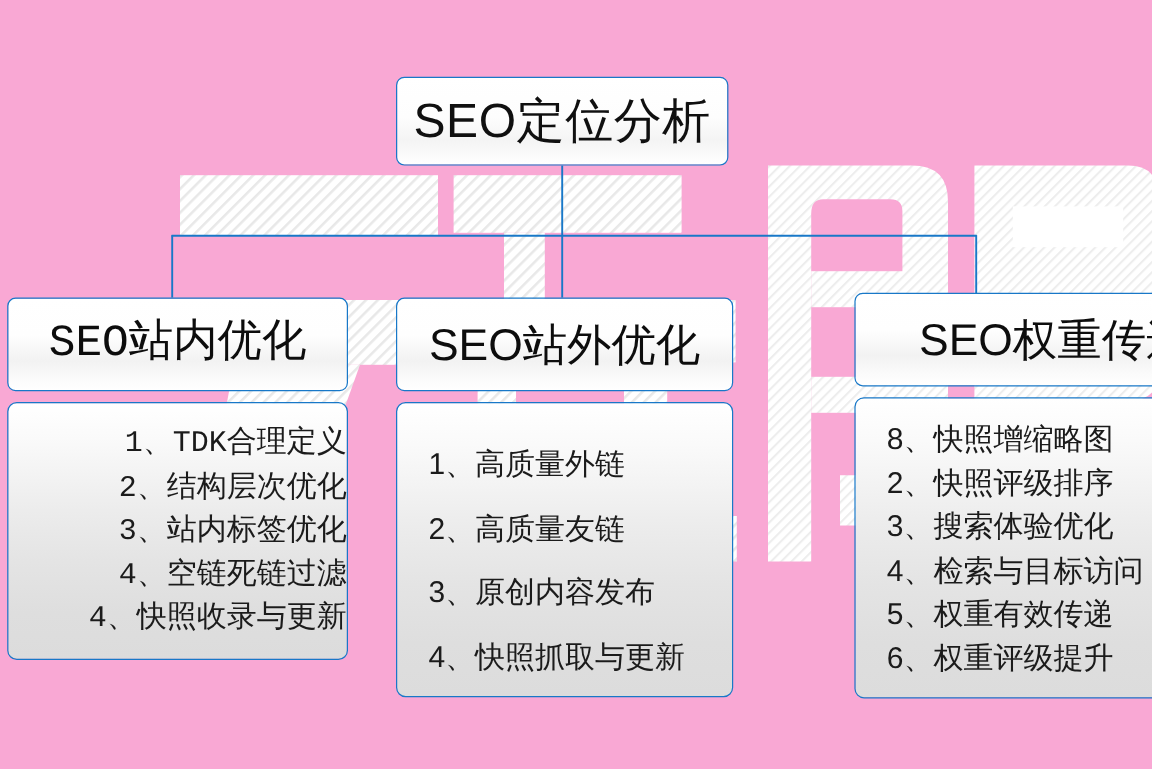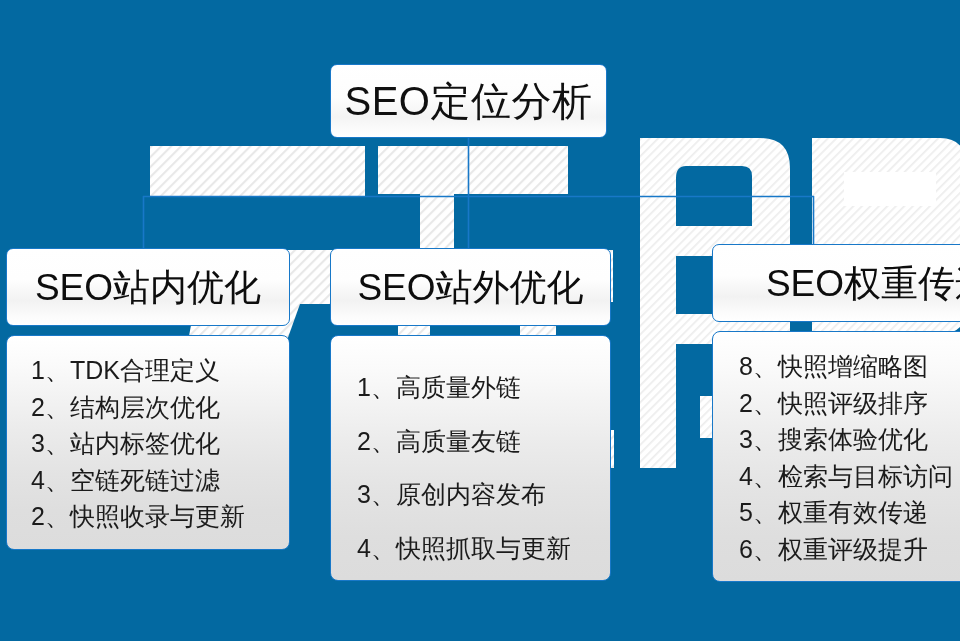--- a/index.html
+++ b/index.html
@@ -11,21 +11,21 @@
     height: 641px;
     background: #ffffff;
     font-family: "Liberation Sans", "DejaVu Sans", sans-serif;
     overflow: hidden;
   }
 
   #stage {
     position: relative;
     width: 960px;
     height: 641px;
-    background: #0369a1;
+    background: #f9a8d4;
     overflow: hidden;
   }
 
   
   #watermark {
     position: absolute;
     left: 0;
     top: 108px;
     width: 960px;
     height: 420px;
@@ -113,25 +113,25 @@
   }
   .col-body li {
     font-size: 25px;
     color: #1b1b1b;
     line-height: 36.5px;
     white-space: nowrap;
     padding-left: 26px;
   }
 
   
-  #col-1 { left: 6px;   top: 248px; width: 284px; }
+  #col-1 { left: 6px;   top: 248px; width: 284px; font-family: Liberation Mono, monospace; }
   #col-2 { left: 330px; top: 248px; width: 281px; }
   #col-3 { left: 672px; top: 244px; width: 334px; margin-left: 40px; }
 
-  #col-1 .col-body li { padding-left: 24px; }
+  #col-1 .col-body li { padding-left: 24px; text-align: right; }
   #col-2 .col-body li { padding-left: 26px; margin-top: 17px; }
   #col-3 .col-body li { padding-left: 26px; }
 </style>
 </head>
 <body>
 
 <div id="stage">
 
   <svg id="watermark" viewBox="0 0 960 420" preserveAspectRatio="none" aria-hidden="true">
     <defs>
@@ -197,21 +197,21 @@
   <div class="column" id="col-1">
     <div class="col-head">
       <span class="head-text">SEO站内优化</span>
     </div>
     <div class="col-body">
       <ol>
         <li>1、TDK合理定义</li>
         <li>2、结构层次优化</li>
         <li>3、站内标签优化</li>
         <li>4、空链死链过滤</li>
-        <li>2、快照收录与更新</li>
+        <li>4、快照收录与更新</li>
       </ol>
     </div>
   </div>
 
   <div class="column" id="col-2">
     <div class="col-head">
       <span class="head-text">SEO站外优化</span>
     </div>
     <div class="col-body">
       <ol>

